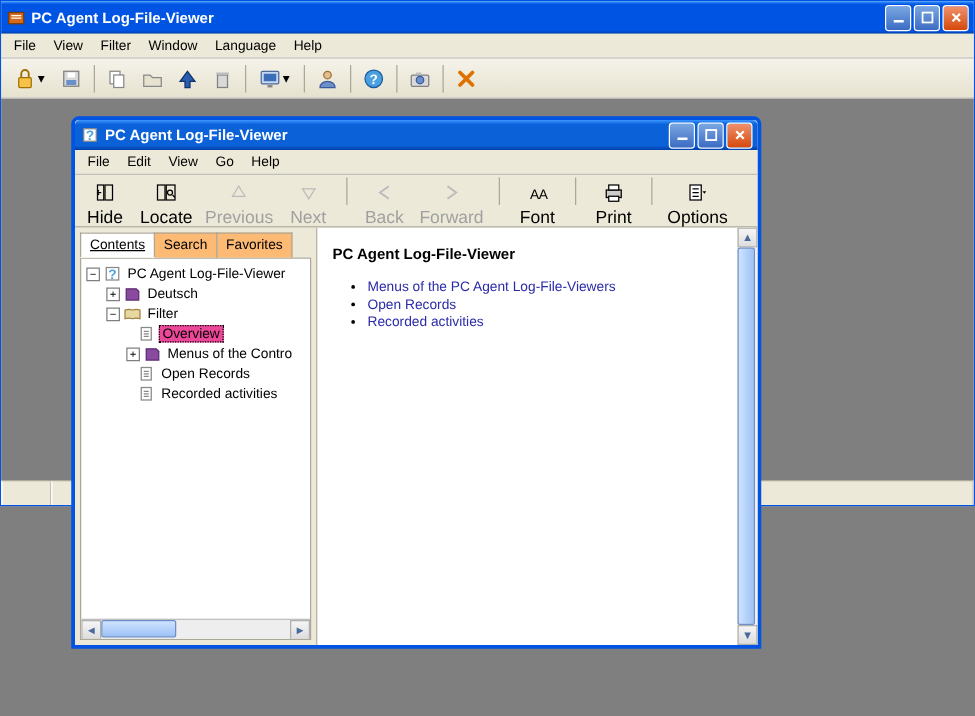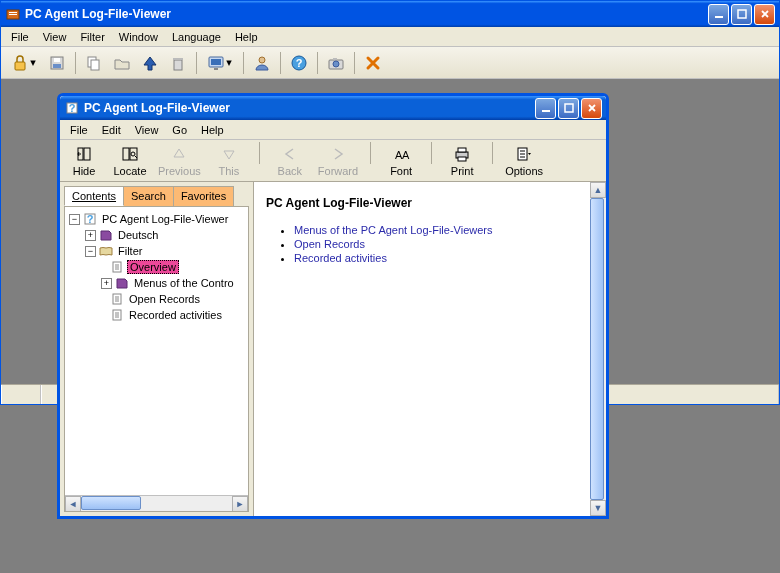--- a/index.html
+++ b/index.html
@@ -31,21 +31,21 @@
 
 .inner-window { position: absolute; left: 56px; top: 14px; width: 552px; height: 426px; background: #ece9d8; border: 3px solid #0054e3; border-radius: 6px 6px 0 0; display: flex; flex-direction: column; }
 .inner-titlebar { height: 24px; background: linear-gradient(to bottom,#3a95ff 0%,#0a61d8 15%,#0a61d8 85%,#003ea8 100%); display: flex; align-items: center; padding: 0 4px; color: #fff; border-radius: 4px 4px 0 0; }
 .inner-title { flex: 1; font-weight: bold; font-size: 12px; }
 .inner-menu { height: 20px; background: #ece9d8; display: flex; align-items: center; padding: 2px 4px; gap: 2px; border-bottom: 1px solid #c0c0c0; }
 .inner-menu span { padding: 2px 6px; cursor: pointer; }
 
 .inner-toolbar { height: 42px; background: #ece9d8; display: flex; align-items: flex-start; padding: 2px 6px; gap: 10px; border-bottom: 1px solid #aca899; }
 .itb-btn { display: flex; flex-direction: column; align-items: center; cursor: pointer; min-width: 36px; padding-top: 2px; }
 .itb-btn .ico { width: 20px; height: 20px; display: flex; align-items: center; justify-content: center; }
-.itb-btn .lbl { font-size: 11px; margin-top: 1px; }
+.itb-btn .lbl { font-size: 14px; margin-top: 1px; }
 .itb-btn.disabled { color: #a0a0a0; }
 
 .inner-body { flex: 1; display: flex; overflow: hidden; }
 .nav-panel { width: 194px; background: #ece9d8; border-right: 1px solid #aca899; display: flex; flex-direction: column; padding: 4px; }
 .tabs { display: flex; }
 .tab { padding: 3px 7px; background: #fdba74; border: 1px solid #aca899; border-bottom: none; margin-right: -1px; cursor: pointer; position: relative; }
 .tab.active { background: #fff; z-index: 2; border-bottom: 1px solid #fff; text-decoration: underline; }
 .tree-wrap { flex: 1; background: #fff; border: 1px solid #aca899; overflow: hidden; display: flex; flex-direction: column; }
 .tree { flex: 1; padding: 4px 2px; overflow: auto; }
 .tree-row { display: flex; align-items: center; height: 16px; white-space: nowrap; cursor: pointer; }
@@ -280,21 +280,21 @@
               </svg>
             </span>
             <span class="lbl">Previous</span>
           </div>
         <div class="itb-btn disabled">
             <span class="ico">
               <svg width="18" height="18">
                 <path d="M4 6 H14 L9 14 Z" fill="none" stroke="#bbb"></path>
               </svg>
             </span>
-            <span class="lbl">This</span>
+            <span class="lbl">Next</span>
           </div>
         <div class="tb-sep"></div>
         <div class="itb-btn disabled">
             <span class="ico">
               <svg width="18" height="18">
                 <path d="M12 4 L5 9 L12 14" fill="none" stroke="#bbb" stroke-width="1.5"></path>
               </svg>
             </span>
             <span class="lbl">Back</span>
           </div>

